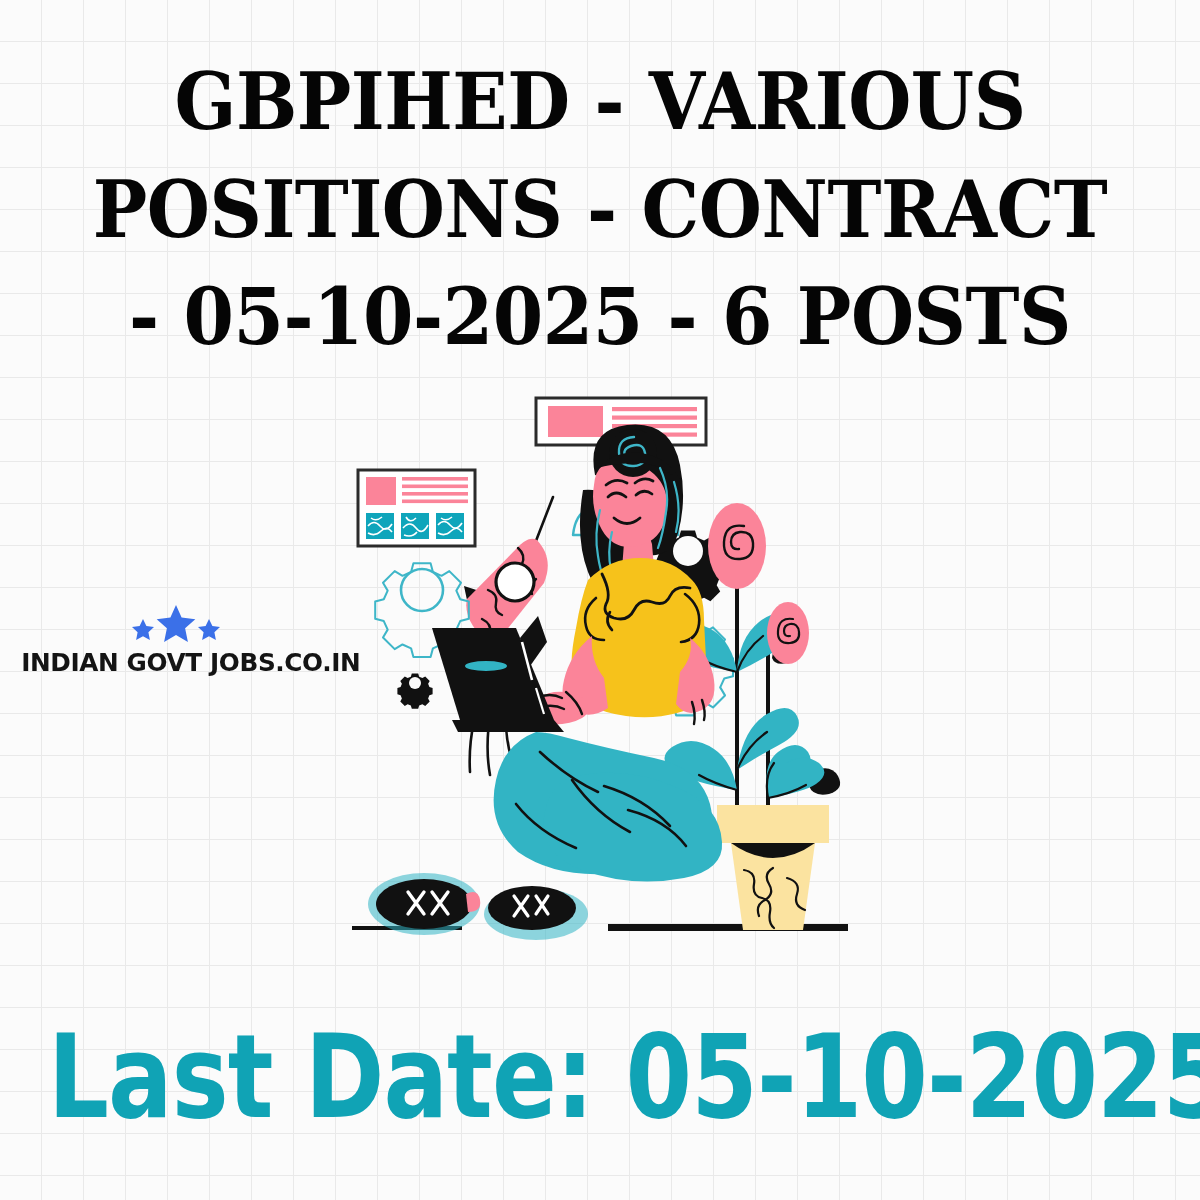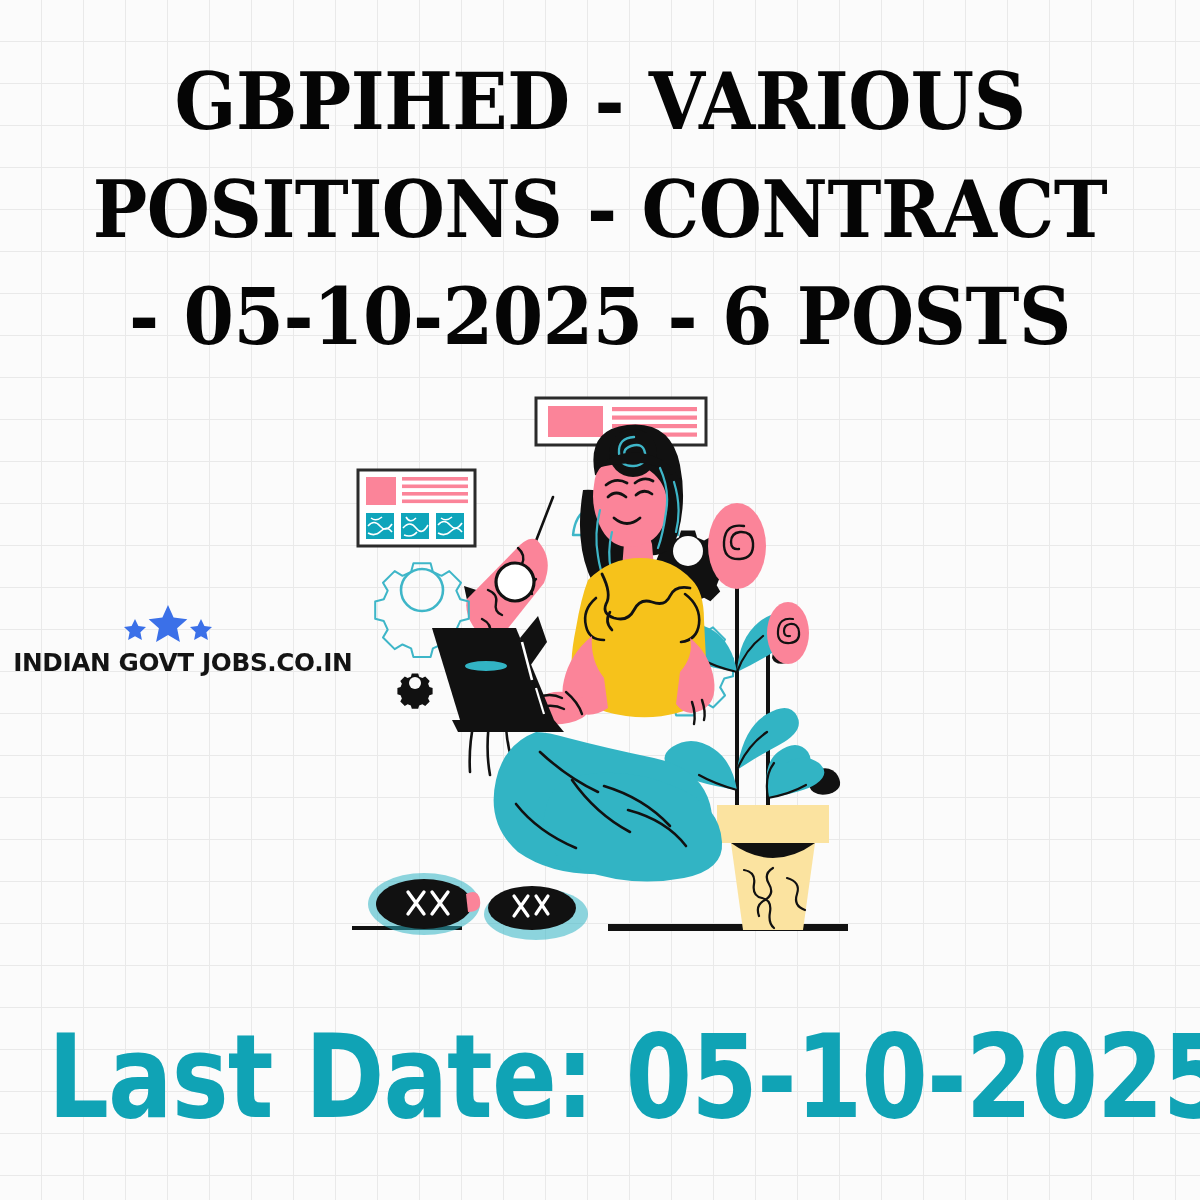--- a/index.html
+++ b/index.html
@@ -35,21 +35,21 @@
     letter-spacing: -0.5px;
     color: #050505;
     transform: scaleX(0.93);
     transform-origin: 50% 0;
     white-space: normal;
   }
 
   
   #logo {
     position: absolute;
-    left: 8px;
+    left: 16px;
     top: 605px;
     width: 320px;
     text-align: center;
     text-decoration: underline;
   }
   #logo-stars {
     display: block;
     height: 38px;
     line-height: 0;
     margin-bottom: 4px;

